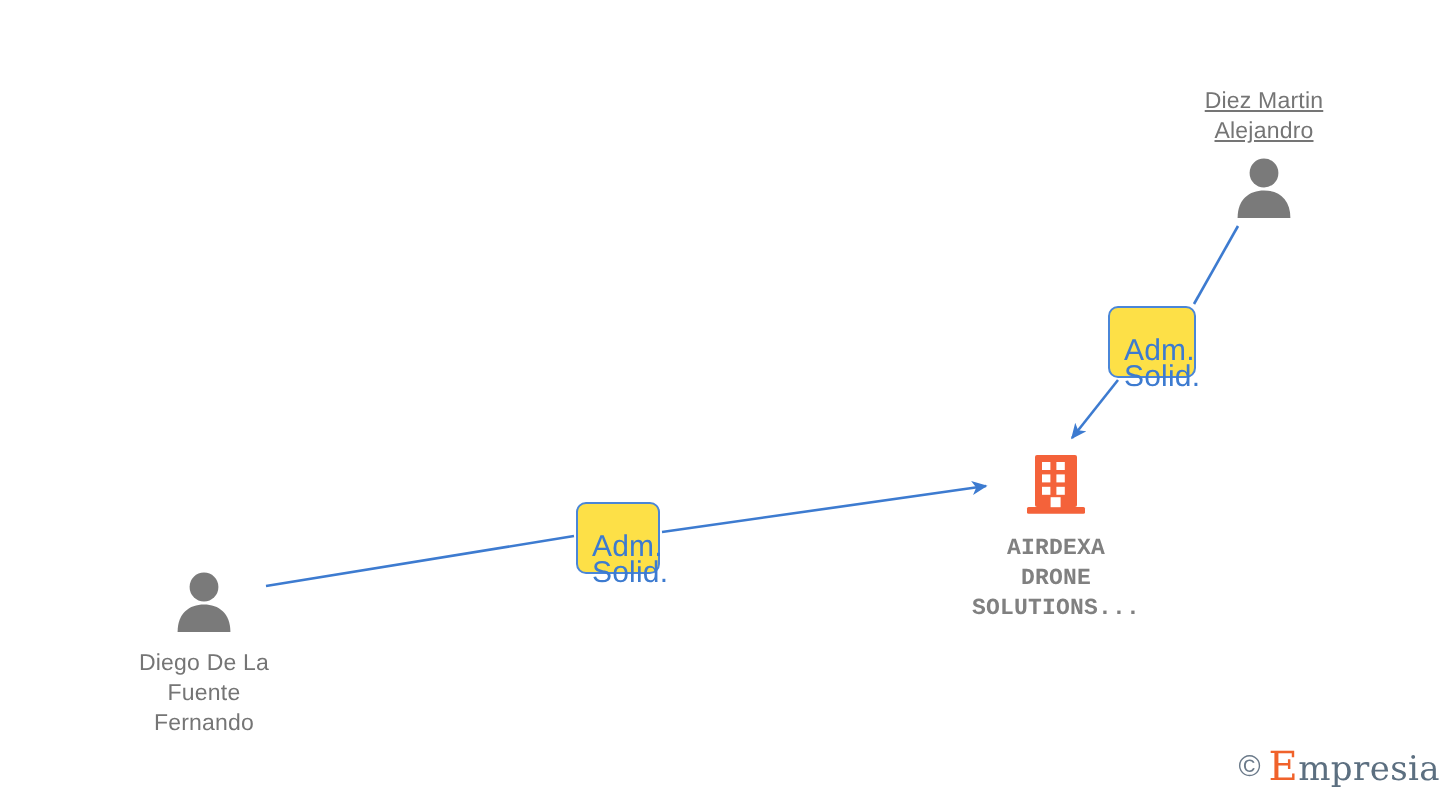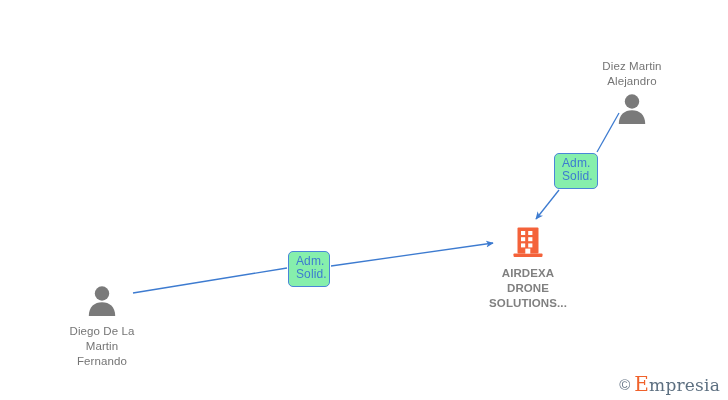--- a/index.html
+++ b/index.html
@@ -44,50 +44,52 @@
     color: #757575;
     letter-spacing: 0.1px;
     white-space: pre-line;
   }
   .node-label.company {
     font-weight: bold;
     color: #808080;
     font-size: 11.5px;
     line-height: 15px;
     margin-top: 4px;
+    font-family: Liberation Mono, monospace;
   }
 
   #node-diez {
     left: 557px;
     top: 44px;
   }
   #node-diez .node-label {
-    margin-top: 15px;
+    margin-top: 0;
     margin-bottom: 2px;
+    text-decoration: underline;
   }
   #node-diego {
     left: 27px;
     top: 283px;
   }
   #node-company {
     left: 453px;
     top: 226px;
   }
 
   
   .edge-label {
     position: absolute;
     box-sizing: border-box;
     border: 1.4px solid #4a86d8;
     border-radius: 5px;
-    background: #86efac;
+    background: #fde047;
     color: #3d7bd0;
-    font-size: 12px;
+    font-size: 15px;
     line-height: 13px;
-    padding: 3px 7px 3px 7px;
+    padding: 15px 7px 3px 7px;
     text-align: left;
     white-space: pre-line;
     letter-spacing: 0.1px;
   }
   #label-top {
     left: 554px;
     top: 153px;
     width: 44px;
     height: 36px;
   }
@@ -158,21 +160,21 @@
   </div>
 
   <div class="node" id="node-diego">
     <span class="node-icon">
       <svg width="34" height="34" viewBox="0 0 34 34" xmlns="http://www.w3.org/2000/svg">
         <circle cx="17" cy="10.5" r="7.2" fill="#7a7a7a"></circle>
         <path d="M3.8 33 C3.8 23.6 9.6 19.2 17 19.2 C24.4 19.2 30.2 23.6 30.2 33 Z" fill="#7a7a7a"></path>
       </svg>
     </span>
     <span class="node-label">Diego De La
-Martin
+Fuente
 Fernando</span>
   </div>
 
   <div class="node" id="node-company">
     <span class="node-icon">
       <svg width="30" height="32" viewBox="0 0 30 32" xmlns="http://www.w3.org/2000/svg">
         <rect x="4.5" y="1.5" width="21" height="26" rx="1" fill="#f4623a"></rect>
         <rect x="0.5" y="27.5" width="29" height="3.4" rx="0.8" fill="#f4623a"></rect>
         <rect x="8" y="5" width="4.2" height="4" fill="#ffffff"></rect>
         <rect x="15.2" y="5" width="4.2" height="4" fill="#ffffff"></rect>

